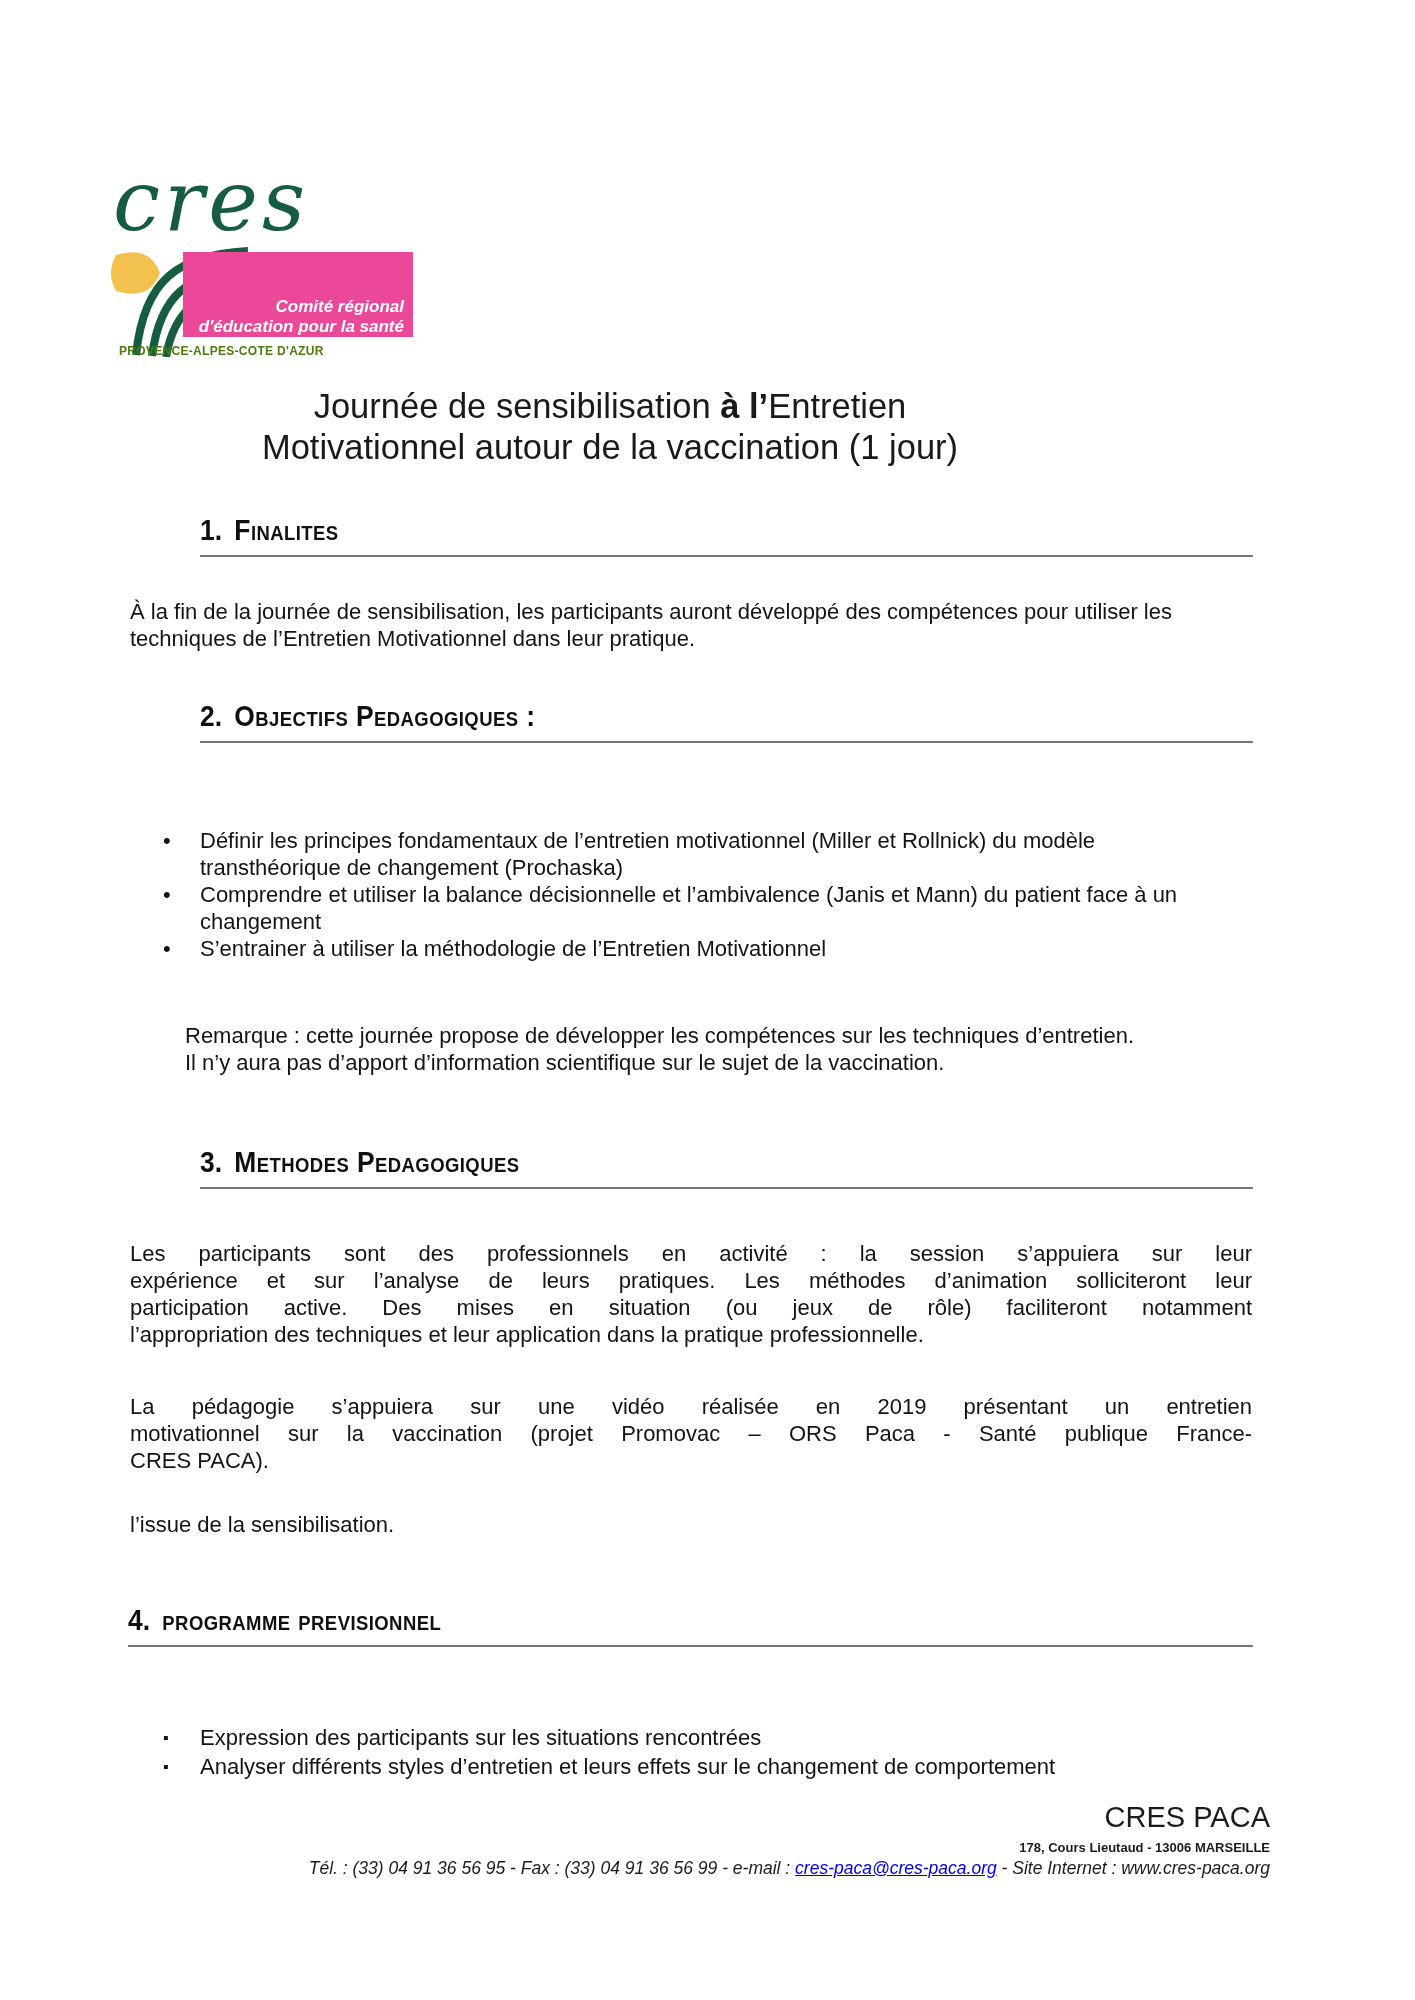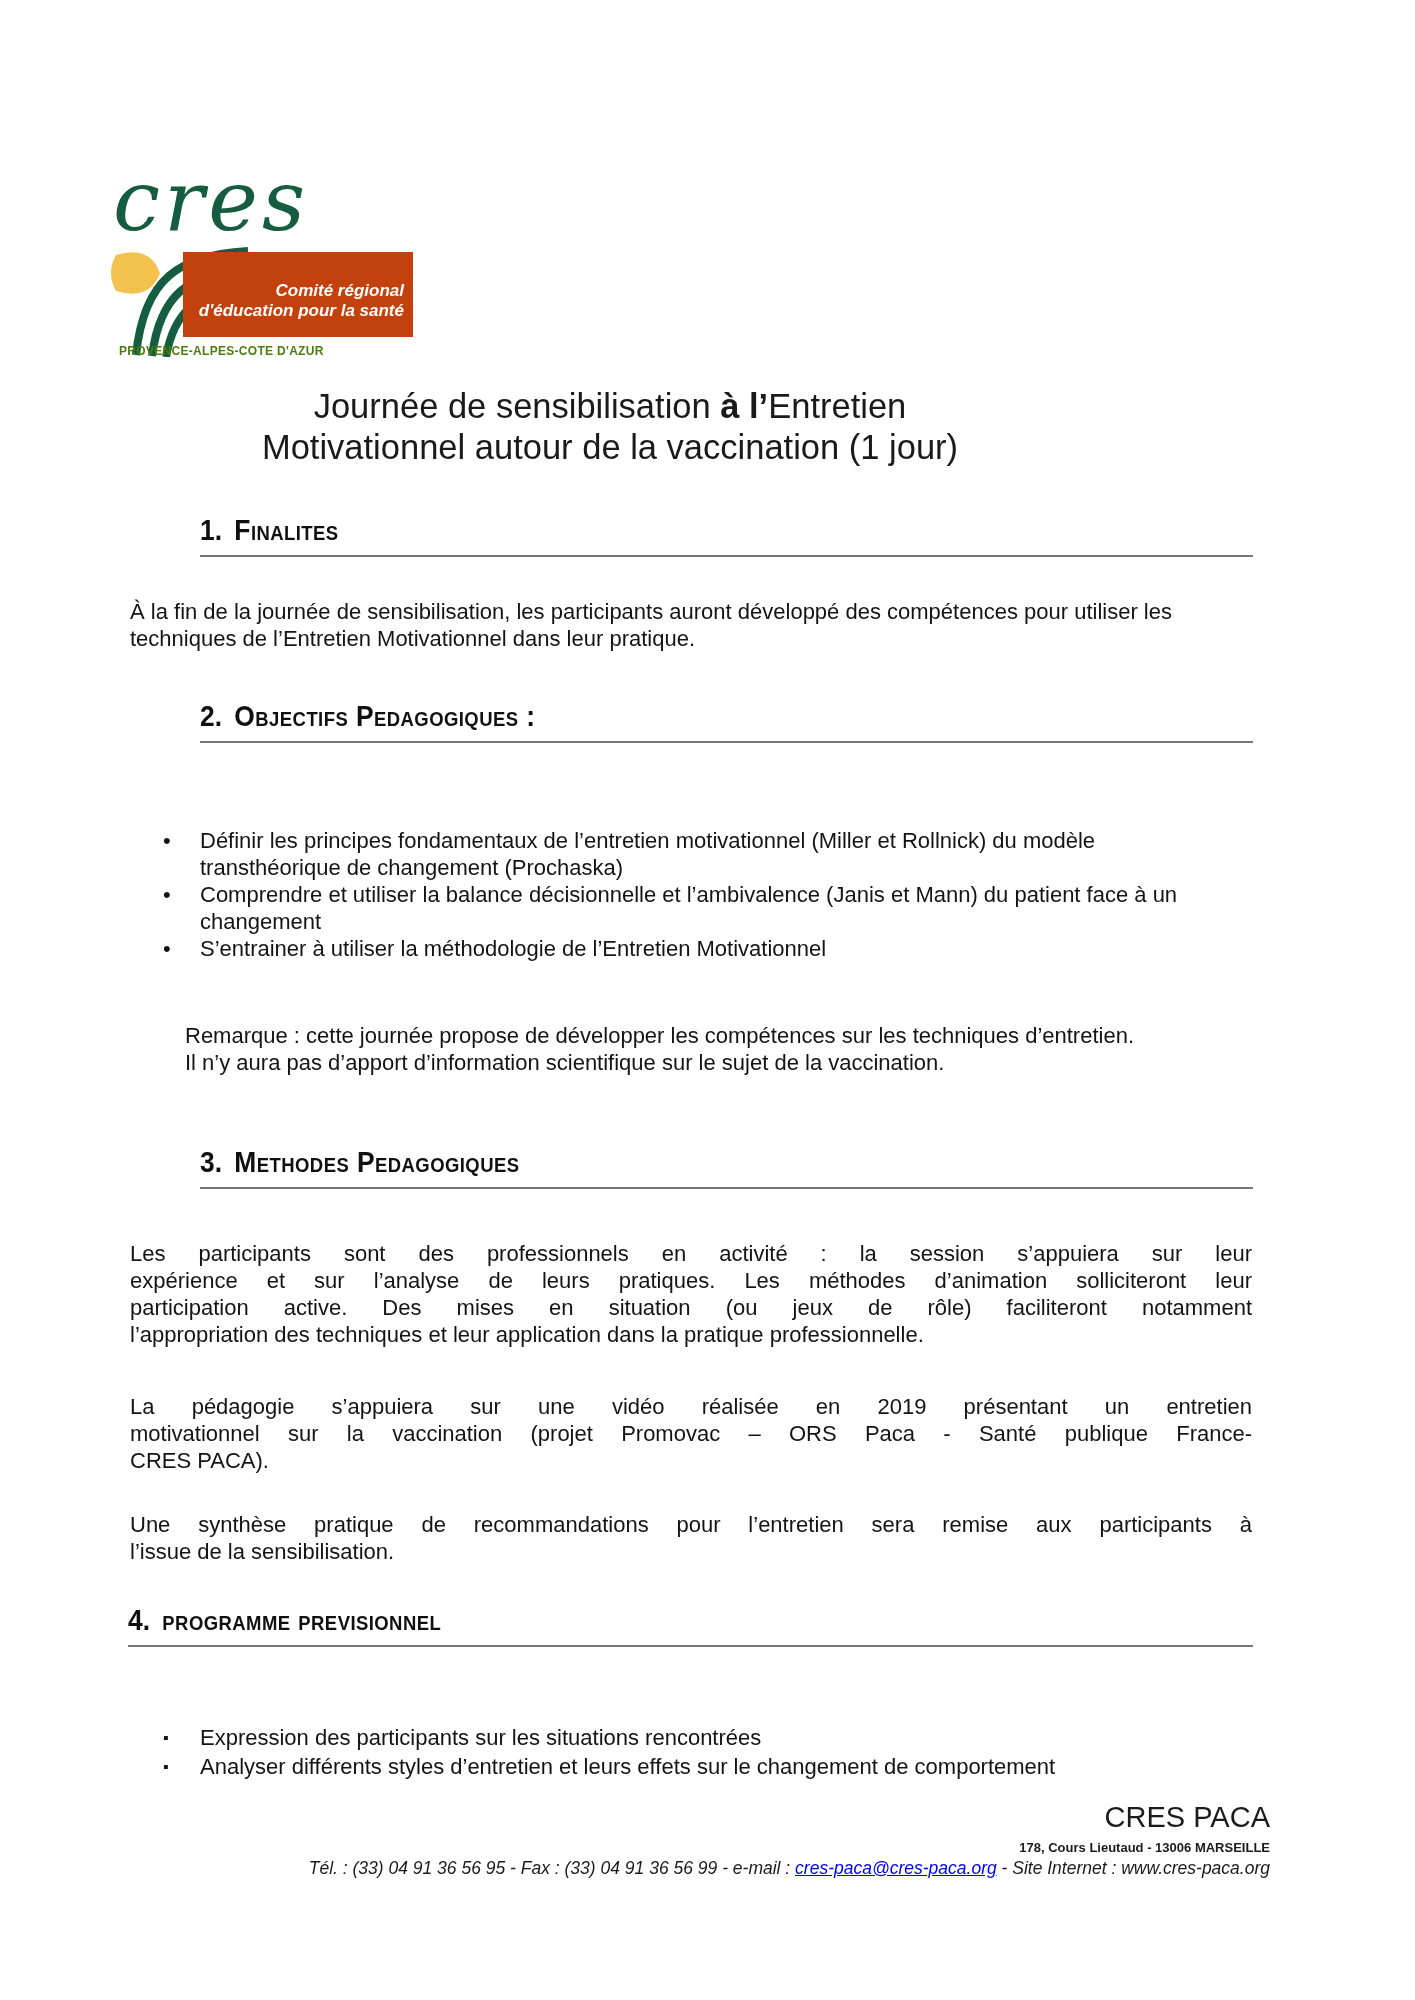--- a/index.html
+++ b/index.html
@@ -11,22 +11,22 @@
   
   .logo { position:absolute; left:95px; top:145px; width:340px; height:218px; }
   .logo-wordmark {
     position:absolute; left:18px; top:14px; font-family:"DejaVu Serif", serif;
     font-style:italic; font-size:84px; line-height:1; letter-spacing:4px;
     color:#165c40; font-weight:500;
   }
   .logo-swoosh { position:absolute; left:5px; top:100px; }
   .logo-box {
     position:absolute; left:88px; top:107px; width:230px; height:85px;
-    background:#c2410c; color:#ffffff; display:flex; flex-direction:column;
-    justify-content:flex-end; box-sizing:border-box; padding:16px 9px;
+    background:#ec4899; color:#ffffff; display:flex; flex-direction:column;
+    justify-content:flex-end; box-sizing:border-box; padding:0 9px;
     font-style:italic; font-weight:bold; font-size:17px; line-height:20px;
     text-align:right; font-family:"Liberation Sans", sans-serif;
   }
   .logo-region {
     position:absolute; left:24px; top:199px; white-space:nowrap;
     color:#4d7c0f; font-weight:bold; font-size:12px; letter-spacing:0.3px;
   }
 
   
   .doc-title {
@@ -140,21 +140,20 @@
     <div class="jline last">l’appropriation des techniques et leur application dans la pratique professionnelle.</div>
   </div>
 
   <div class="jpara p-meth2 body-text">
     <div class="jline">La pédagogie s’appuiera sur une vidéo réalisée en 2019 présentant un entretien</div>
     <div class="jline">motivationnel sur la vaccination (projet Promovac – ORS Paca - Santé publique France-</div>
     <div class="jline last">CRES PACA).</div>
   </div>
 
   <div class="jpara p-meth3 body-text">
-    <div class="jline">Une synthèse pratique de recommandations pour l’entretien sera remise aux participants à</div>
     <div class="jline last">l’issue de la sensibilisation.</div>
   </div>
 
   <div class="h h4">
     <span class="h-text"><span class="num">4.</span><span class="lbl">programme previsionnel</span></span>
   </div>
 
   <div class="blist blist4 body-text">
     <div class="bitem">
       <span class="bmark sq"></span>

